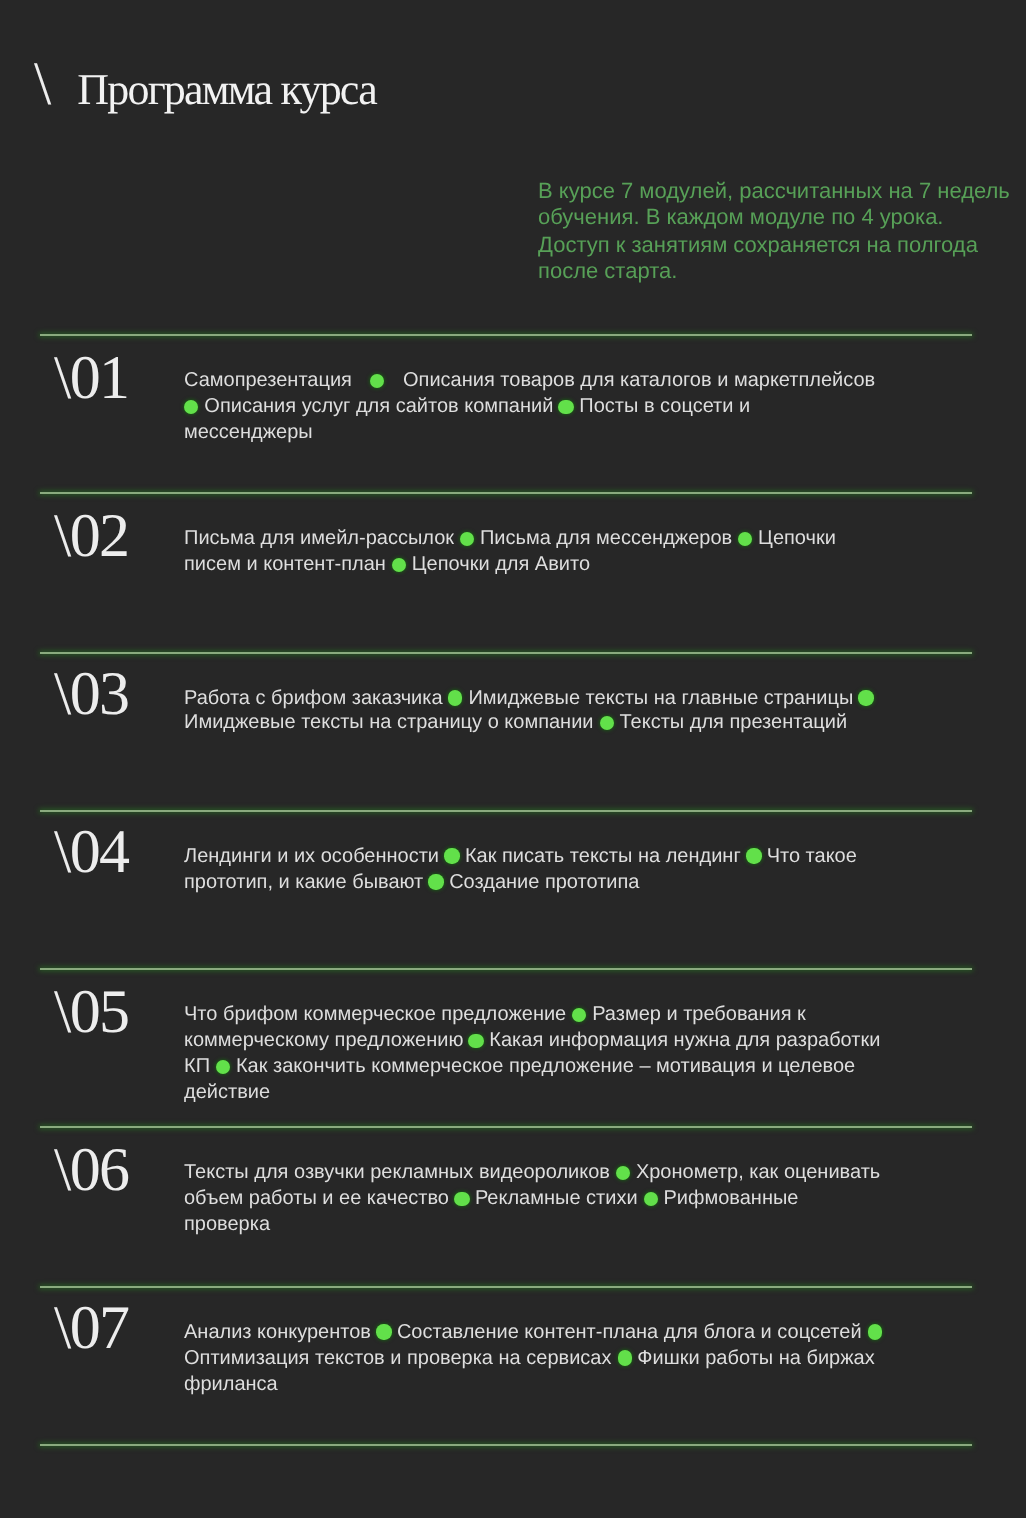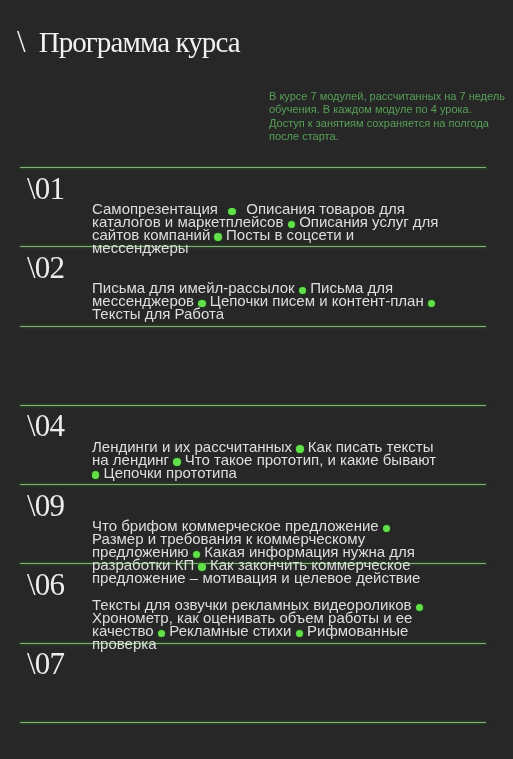--- a/index.html
+++ b/index.html
@@ -1,27 +1,27 @@
 <!DOCTYPE html>
 <html><head>
 <meta charset="utf-8">
 <style>
   html,body{margin:0;padding:0;}
   body{width:513px;height:759px;background:#272727;font-family:"Liberation Sans",sans-serif;overflow:hidden;}
   .page{position:relative;width:513px;height:759px;}
   .header{position:absolute;left:17px;top:24px;}
   .title-row{display:flex;align-items:baseline;}
   .slash{font-family:"Liberation Serif",serif;font-size:31px;color:#eeeeee;}
-  .title{font-family:"Liberation Serif",serif;font-size:29px;color:#f2f2f2;margin-left:13px;letter-spacing:-0.9px;}
+  .title{font-family:"Liberation Serif",serif;font-size:22px;color:#f2f2f2;margin-left:13px;letter-spacing:-0.9px;}
   .subtitle{position:absolute;left:269px;top:89.5px;width:240px;color:#57a057;font-size:11px;line-height:13.5px;}
   .modules{position:absolute;left:0;top:0;width:456px;height:759px;}
   .module{position:absolute;left:20px;width:465px;height:79.3px;}
   .hr{position:absolute;left:20px;width:465.5px;height:1px;background:#8aaa7e;box-shadow:0 0 2.5px 0.6px rgba(40,95,35,0.95);}
   .num{font-family:"Liberation Serif",serif;font-size:31px;color:#ededed;position:absolute;left:7px;top:3.5px;letter-spacing:-0.8px;}
-  .items{position:absolute;left:72px;top:36px;width:350px;font-size:15px;line-height:12.9px;color:#dedede;}
+  .items{position:absolute;left:72px;top:18px;width:350px;font-size:10px;line-height:12.9px;color:#dedede;}
   .dot{display:inline-block;width:7.4px;height:7.4px;border-radius:50%;background:#62e04a;vertical-align:-1px;margin:0;box-shadow:0 0 1.6px 0.5px rgba(25,90,20,0.9);}
   .dot.wide{margin:0 6.3px;}
 </style>
 </head>
 <body>
 
 <div class="page">
   <div class="header">
     <div class="title-row">
       <span class="slash">\</span>
@@ -37,31 +37,36 @@
       <div class="hr" style="top: 484.14px;"></div>
       <div class="hr" style="top: 563.425px;"></div>
       <div class="hr" style="top: 642.71px;"></div>
       <div class="hr" style="top: 721.995px;"></div>
       <div class="module" style="top: 167px;">
         <div class="num">\01</div>
         <div class="items m1"><span>Самопрезентация</span> <span class="dot wide"></span> <span>Описания товаров для каталогов и маркетплейсов</span> <span class="dot"></span> <span>Описания услуг для сайтов компаний</span> <span class="dot"></span> <span>Посты в соцсети и мессенджеры</span></div>
       </div>
       <div class="module" style="top: 246.285px;">
         <div class="num">\02</div>
-        <div class="items m2"><span>Письма для имейл-рассылок</span> <span class="dot"></span> <span>Письма для мессенджеров</span> <span class="dot"></span> <span>Цепочки писем и контент-план</span> <span class="dot"></span> <span>Тексты для Работа</span></div>
+        <div class="items m2"><span>Письма для имейл-рассылок</span> <span class="dot"></span> <span>Письма для мессенджеров</span> <span class="dot"></span> <span>Цепочки писем и контент-план</span> <span class="dot"></span> <span>Цепочки для Авито</span></div>
+      </div>
+      <div class="module" style="top: 325.57px;">
+        <div class="num">\03</div>
+        <div class="items m3"><span>Работа с брифом заказчика</span> <span class="dot"></span> <span>Имиджевые тексты на главные страницы</span> <span class="dot"></span> <span>Имиджевые тексты на страницу о компании</span> <span class="dot"></span> <span>Тексты для презентаций</span></div>
       </div>
       <div class="module" style="top: 404.855px;">
         <div class="num">\04</div>
-        <div class="items m4"><span>Лендинги и их рассчитанных</span> <span class="dot"></span> <span>Как писать тексты на лендинг</span> <span class="dot"></span> <span>Что такое прототип, и какие бывают</span> <span class="dot"></span> <span>Цепочки прототипа</span></div>
+        <div class="items m4"><span>Лендинги и их особенности</span> <span class="dot"></span> <span>Как писать тексты на лендинг</span> <span class="dot"></span> <span>Что такое прототип, и какие бывают</span> <span class="dot"></span> <span>Создание прототипа</span></div>
       </div>
       <div class="module" style="top: 484.14px;">
-        <div class="num">\09</div>
+        <div class="num">\05</div>
         <div class="items m5"><span>Что брифом коммерческое предложение</span> <span class="dot"></span> <span>Размер и требования к коммерческому предложению</span> <span class="dot"></span> <span>Какая информация нужна для разработки КП</span> <span class="dot"></span> <span>Как закончить коммерческое предложение – мотивация и целевое действие</span></div>
       </div>
       <div class="module" style="top: 563.425px;">
         <div class="num">\06</div>
         <div class="items m6"><span>Тексты для озвучки рекламных видеороликов</span> <span class="dot"></span> <span>Хронометр, как оценивать объем работы и ее качество</span> <span class="dot"></span> <span>Рекламные стихи</span> <span class="dot"></span> <span>Рифмованные проверка</span></div>
       </div>
       <div class="module" style="top: 642.71px; text-decoration: underline;">
         <div class="num">\07</div>
+        <div class="items m7"><span>Анализ конкурентов</span> <span class="dot"></span> <span>Составление контент-плана для блога и соцсетей</span> <span class="dot"></span> <span>Оптимизация текстов и проверка на сервисах</span> <span class="dot"></span> <span>Фишки работы на биржах фриланса</span></div>
       </div>
     </div>
 </div>
 
 </body></html>

